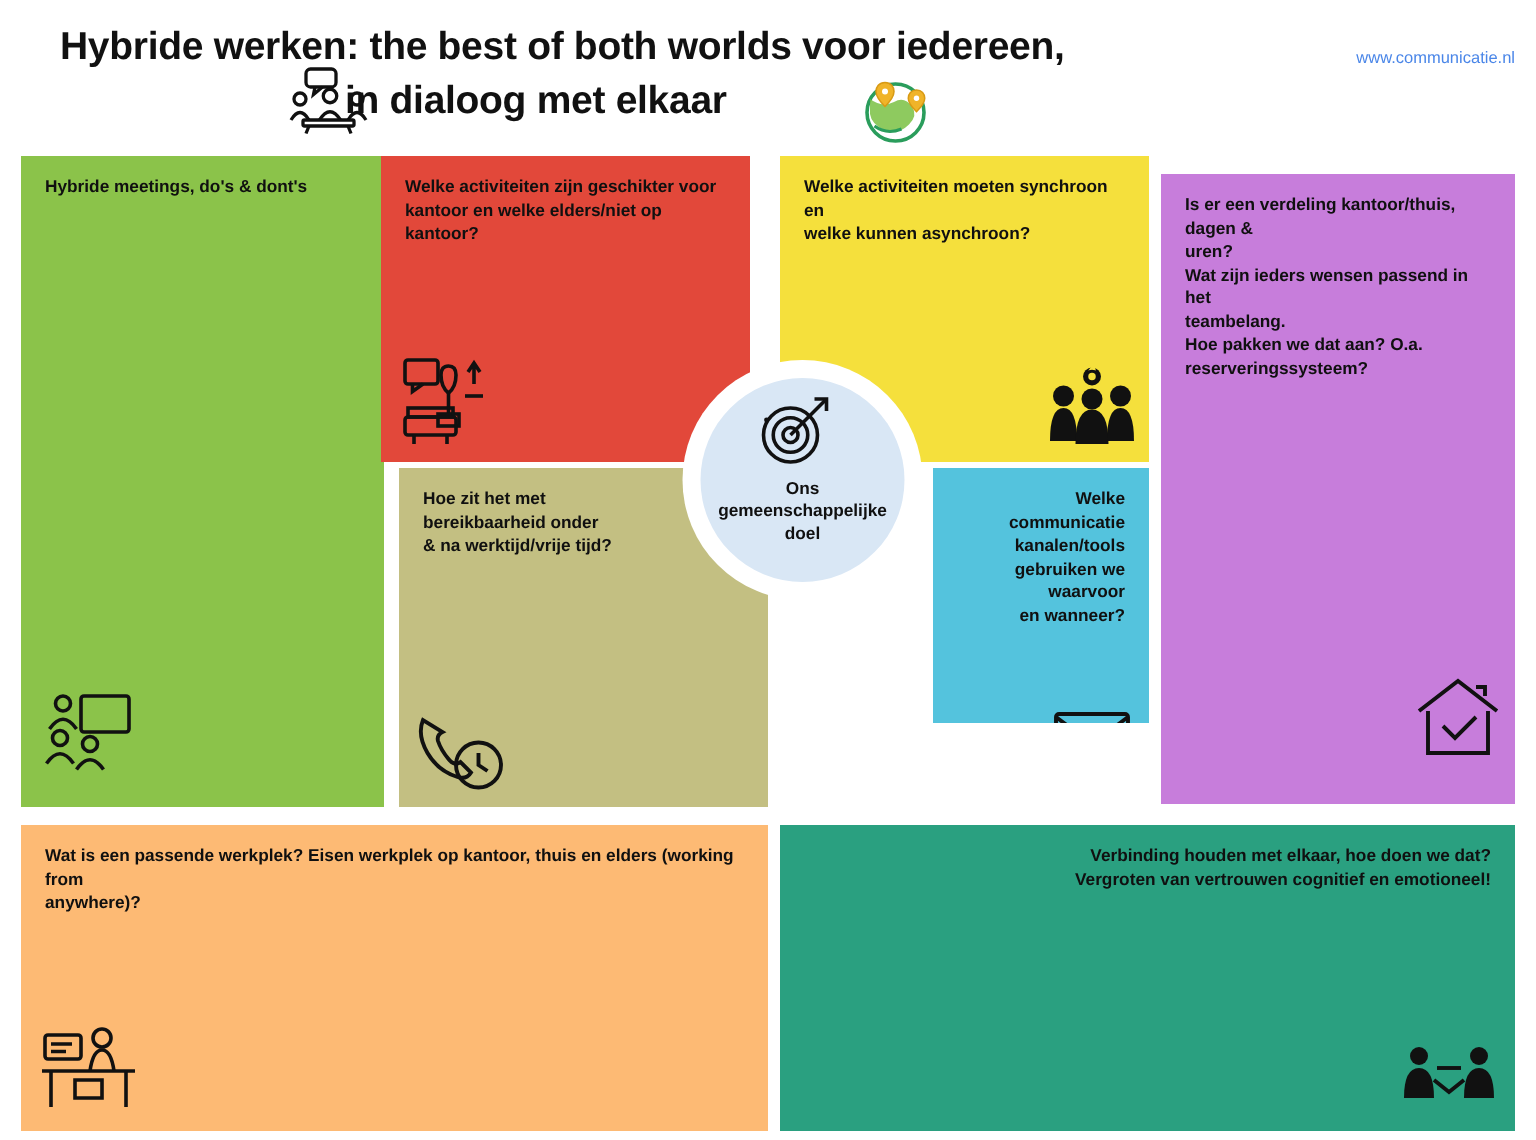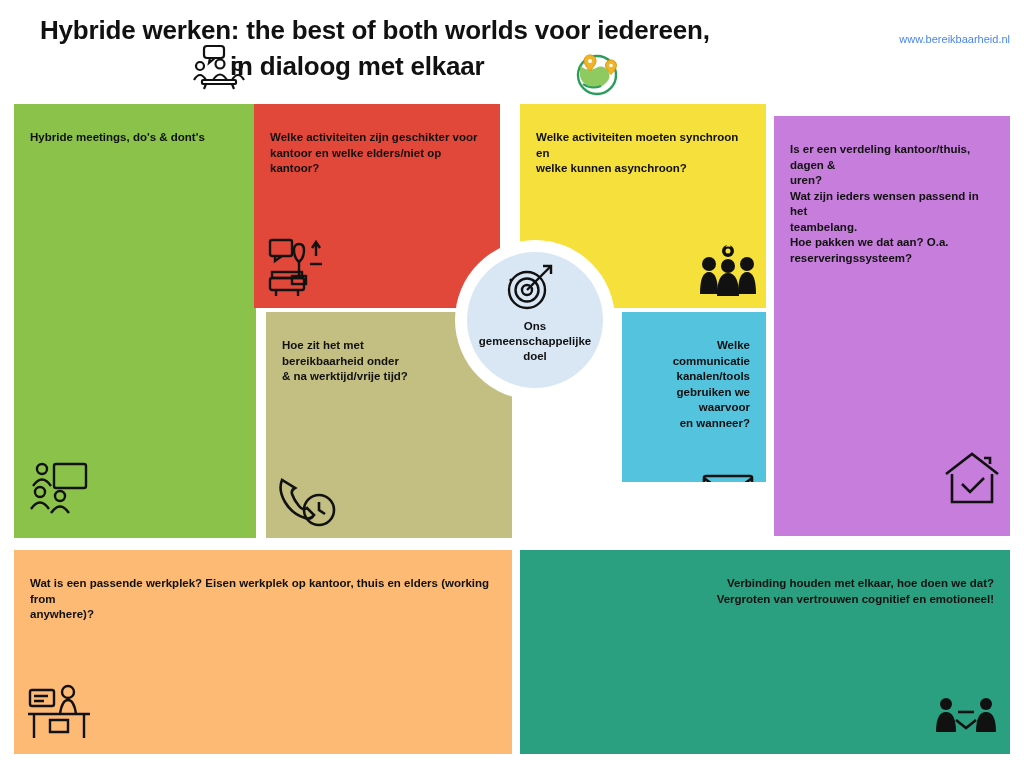--- a/index.html
+++ b/index.html
@@ -68,21 +68,21 @@
   .board {
     position: absolute;
     left: 0;
     top: 0;
     width: 1024px;
     height: 760px;
   }
   .card {
     position: absolute;
     box-sizing: border-box;
-    padding: 26px 16px;
+    padding: 14px 16px;
     overflow: hidden;
   }
   .card-text {
     font-size: 11.5px;
     font-weight: bold;
     color: #101010;
     line-height: 15.5px;
     white-space: pre-line;
   }
   .card-icon {
@@ -135,21 +135,21 @@
 </head>
 <body>
 
 <div class="header">
 
   <div class="title-block">
     <div class="title-line title-line-1">Hybride werken: the best of both worlds voor iedereen,</div>
     <div class="title-line title-line-2">in dialoog met elkaar</div>
   </div>
 
-  <a class="site-url" href="#">www.bereikbaarheid.nl</a>
+  <a class="site-url" href="#">www.communicatie.nl</a>
 
   <div class="icon-people-talk">
     <svg viewBox="0 0 60 50" width="60" height="50">
       <g fill="none" stroke="#111" stroke-width="2.2">
         <rect x="14" y="4" width="20" height="12" rx="3"></rect>
         <path d="M20 16 L19 21 L25 16"></path>
         <circle cx="10" cy="24" r="4"></circle>
         <path d="M4 38 q6 -10 12 0"></path>
         <circle cx="30" cy="22" r="4.5"></circle>
         <path d="M23 38 q7 -11 14 0"></path>

